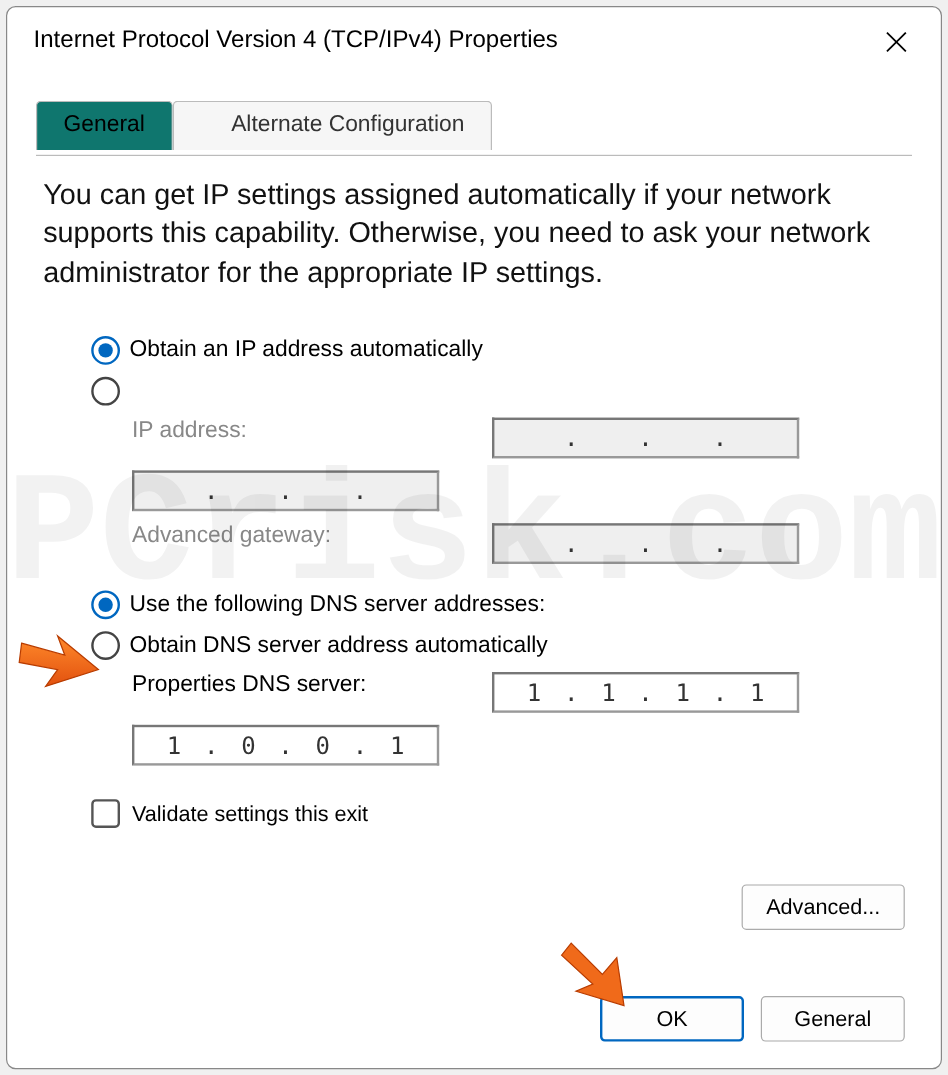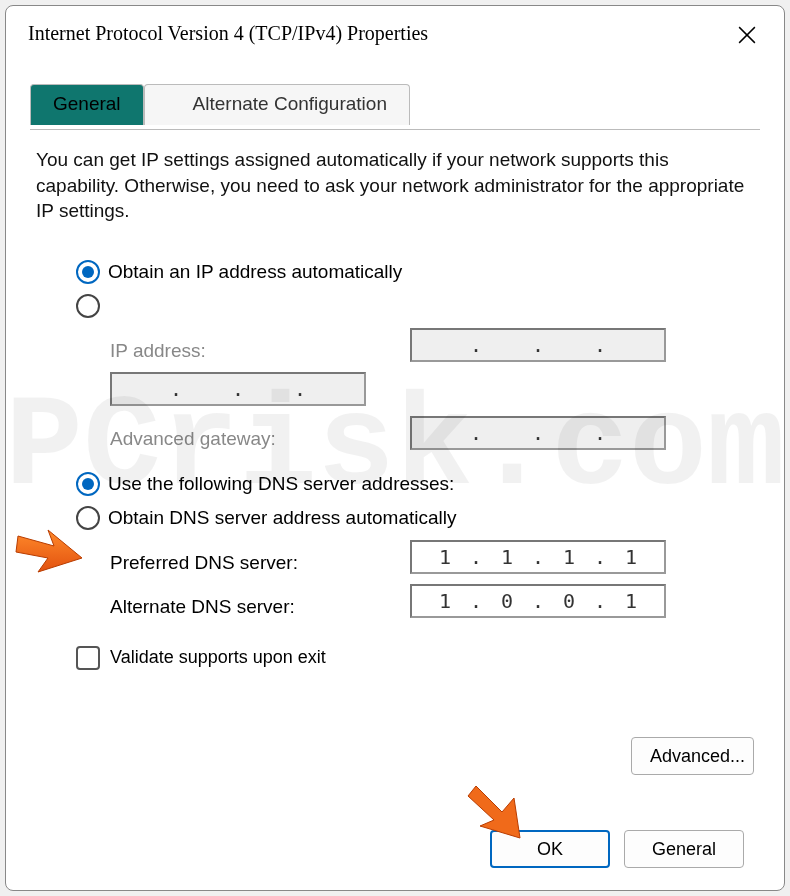--- a/index.html
+++ b/index.html
@@ -19,21 +19,20 @@
       position: relative;
       overflow: hidden;
     }
     .titlebar {
       height: 54px;
       display: flex;
       align-items: center;
       padding: 0 22px;
       font-size: 20px;
       color: #000;
-      font-family: Liberation Serif, serif;
     }
     .close-btn {
       position: absolute;
       right: 18px;
       top: 14px;
       width: 38px;
       height: 30px;
       display: flex;
       align-items: center;
       justify-content: center;
@@ -62,21 +61,21 @@
       left: 24px; right: 24px;
       top: 123px;
       height: 1px;
       background: #bbb;
     }
     .content {
       padding: 22px 30px 10px 30px;
       position: relative;
     }
     .intro {
-      font-size: 19px;
+      font-size: 24px;
       line-height: 1.35;
       margin-bottom: 36px;
       color: #111;
     }
     .radiogroup { margin-left: 40px; }
     .radio-row {
       display: flex;
       align-items: center;
       gap: 8px;
       margin: 6px 0 10px 0;
@@ -95,21 +94,21 @@
       width: 12px; height: 12px;
       background: #0067c0;
       border-radius: 50%;
     }
     .radio-label { font-size: 19px; }
     .fields {
       margin: 8px 0 22px 34px;
     }
     .field-row {
       display: flex;
-      align-items: flex-end;
+      align-items: flex-start;
       margin: 10px 0;
     }
     .field-label {
       width: 300px;
       font-size: 19px;
       color: #888;
     }
     .field-label.enabled { color: #000; }
     .ip-box {
       width: 256px;
@@ -147,25 +146,25 @@
       background: #fdfdfd;
       font-size: 18px;
       border-radius: 4px;
       cursor: pointer;
       padding: 0 18px;
     }
     .adv-btn {
       position: absolute;
       right: 30px;
       top: 612px;
-      width: 123px;
+      width: 136px;
     }
     .dialog-btns {
       position: absolute;
-      right: 40px;
+      right: 30px;
       bottom: 22px;
       display: flex;
       gap: 14px;
     }
     .ok-btn, .cancel-btn { width: 120px; }
     .ok-btn { border: 2px solid #0067c0; }
     
     .arrow {
       position: absolute;
       pointer-events: none;
@@ -256,49 +255,48 @@
       <div class="radio-row">
         <div class="radio checked"></div>
         <span class="radio-label">Use the following DNS server addresses:</span>
       </div>
       <div class="radio-row">
         <div class="radio"></div>
         <span class="radio-label">Obtain DNS server address automatically</span>
       </div>
       <div class="fields">
         <div class="field-row">
-          <span class="field-label enabled">Preferred DNS server:</span>
+          <span class="field-label enabled">Properties DNS server:</span>
           <div class="ip-box enabled">
             <span class="oct">1</span>
               <span class="dot">.</span>
             <span class="oct">1</span>
               <span class="dot">.</span>
             <span class="oct">1</span>
               <span class="dot">.</span>
             <span class="oct">1</span>
           </div>
         </div>
         <div class="field-row">
-          <span class="field-label enabled">Alternate DNS server:</span>
           <div class="ip-box enabled">
             <span class="oct">1</span>
               <span class="dot">.</span>
             <span class="oct">0</span>
               <span class="dot">.</span>
             <span class="oct">0</span>
               <span class="dot">.</span>
             <span class="oct">1</span>
           </div>
         </div>
       </div>
     </div>
 
     <div class="check-row">
       <div class="checkbox"></div>
-      <span>Validate supports upon exit</span>
+      <span>Validate settings this exit</span>
     </div>
 
     <button class="adv-btn">Advanced...</button>
   </div>
 
   <div class="dialog-btns">
     <button class="ok-btn">OK</button>
     <button class="cancel-btn">General</button>
   </div>
 

